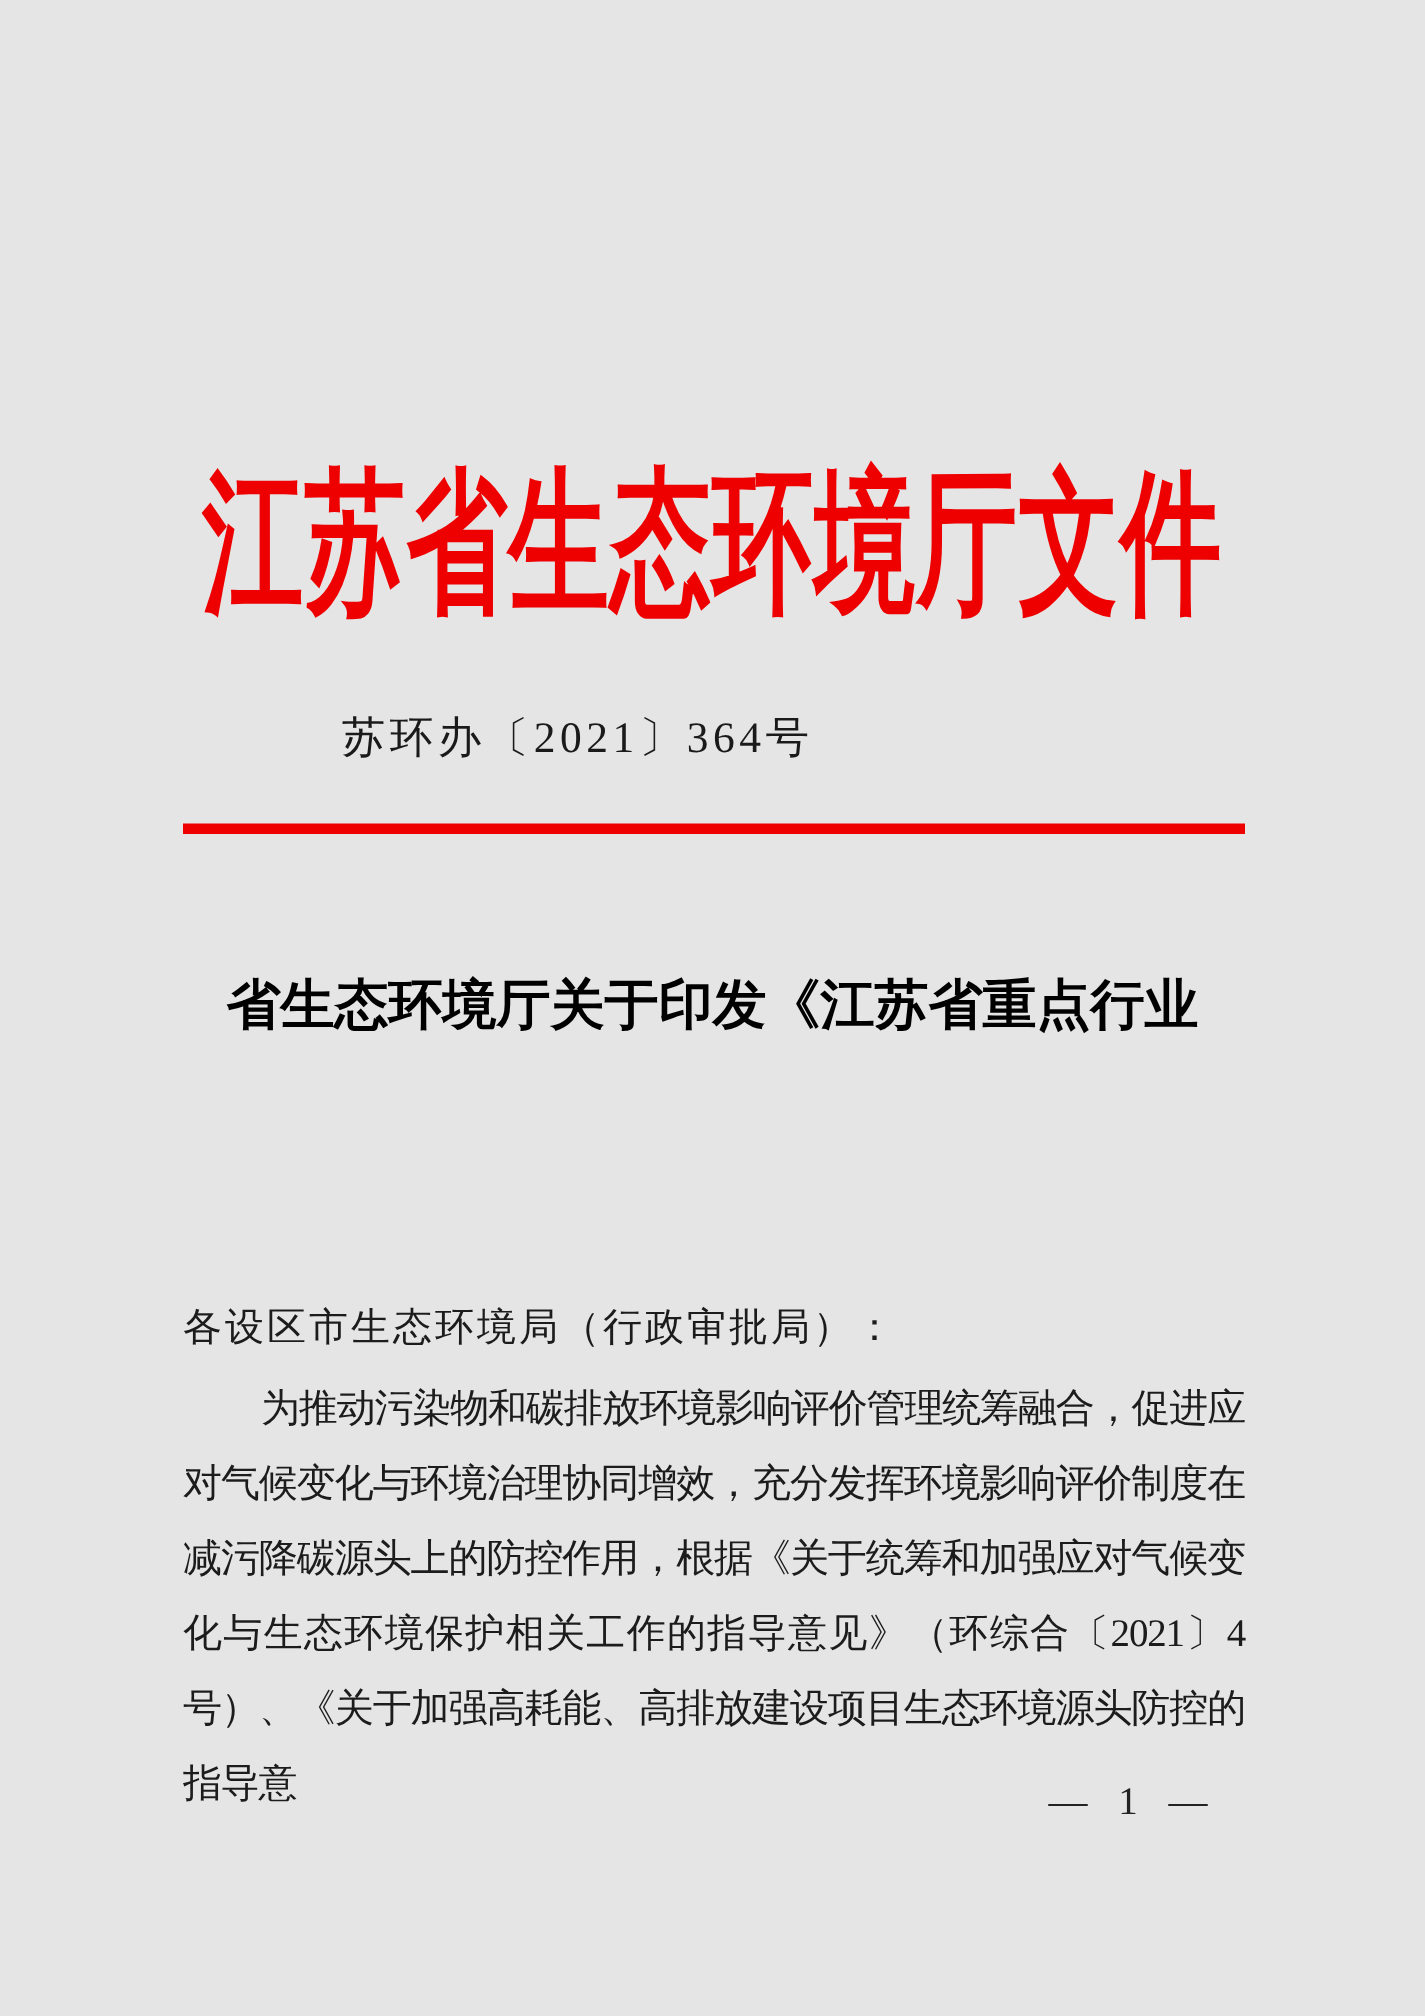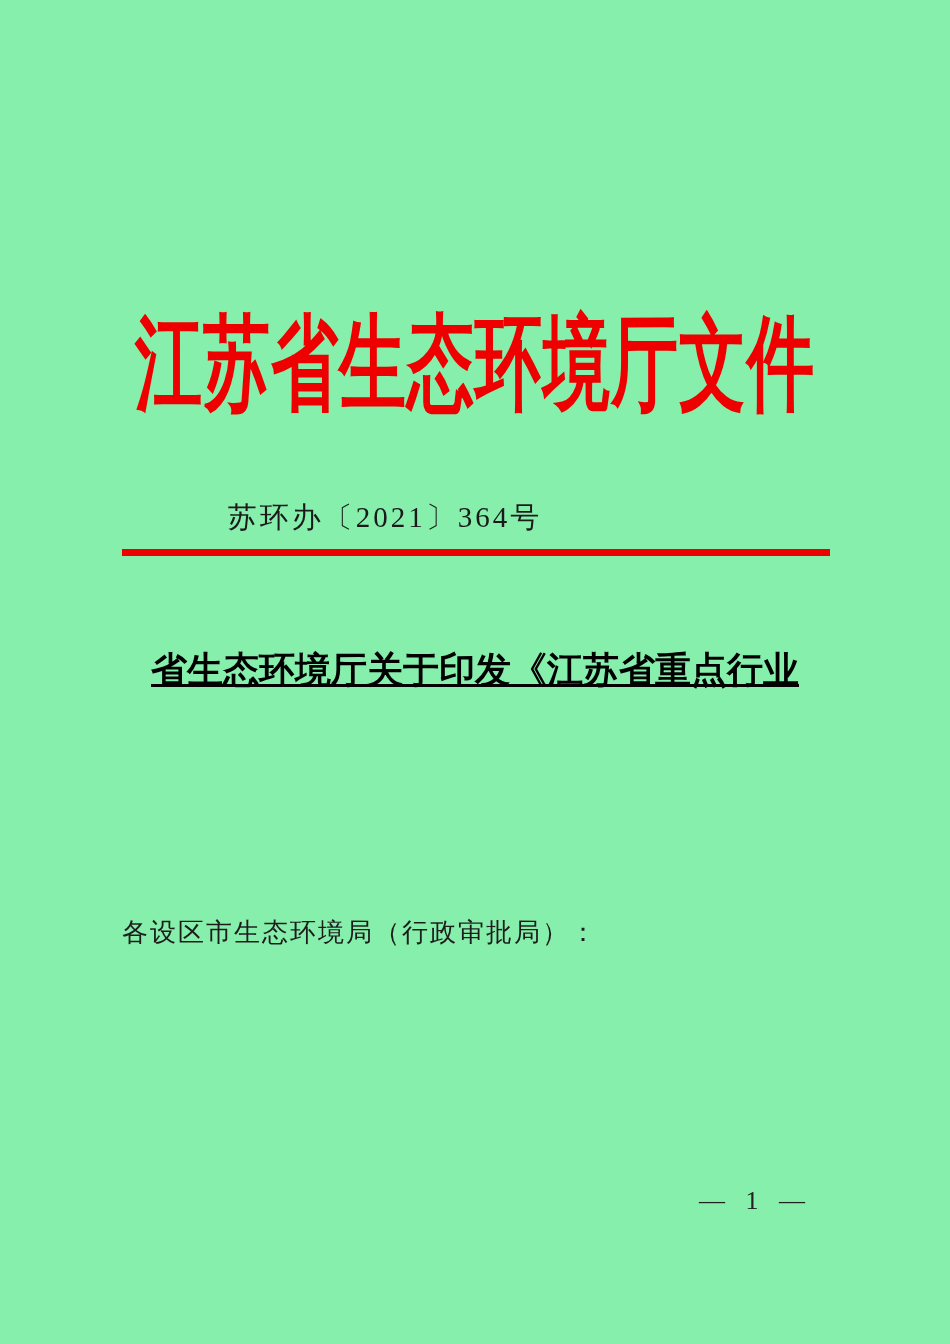--- a/index.html
+++ b/index.html
@@ -4,21 +4,21 @@
 <style>
   html, body {
     margin: 0;
     padding: 0;
     background: #ffffff;
   }
   .page {
     position: relative;
     width: 950px;
     height: 1344px;
-    background: #86efac;
+    background: #e5e5e5;
     overflow: hidden;
     font-family: "Liberation Serif", "DejaVu Serif", serif;
     color: #111111;
   }
   
   .letterhead {
     position: absolute;
     top: 312px;
     left: 0;
     width: 950px;
@@ -28,21 +28,21 @@
     font-weight: 900;
     color: #ee0000;
     letter-spacing: 1px;
     transform: scaleY(1.55);
     transform-origin: center top;
     white-space: nowrap;
   }
   
   .doc-number {
     position: absolute;
-    top: 498px;
+    top: 472px;
     left: 0;
     width: 770px;
     text-align: center;
     font-size: 29px;
     letter-spacing: 3px;
     color: #1a1a1a;
     white-space: nowrap;
   }
   
   .red-rule {
@@ -58,26 +58,25 @@
     position: absolute;
     top: 640px;
     left: 75px;
     width: 800px;
     text-align: center;
     font-weight: bold;
     font-size: 36px;
     line-height: 61px;
     color: #000000;
     letter-spacing: 0px;
-    text-decoration: underline;
   }
   
   .body-block {
     position: absolute;
-    top: 908px;
+    top: 860px;
     left: 122px;
     width: 708px;
     font-size: 26px;
     line-height: 50px;
     color: #1c1c1c;
   }
   .salutation {
     letter-spacing: 2px;
     white-space: nowrap;
   }
@@ -109,17 +108,18 @@
   <div class="doc-number">苏环办〔2021〕364号</div>
 
   <div class="red-rule"></div>
 
   <div class="doc-title">
     <div>省生态环境厅关于印发《江苏省重点行业</div>
   </div>
 
   <div class="body-block">
     <div class="salutation">各设区市生态环境局（行政审批局）：</div>
+    <div class="paragraph">为推动污染物和碳排放环境影响评价管理统筹融合，促进应对气候变化与环境治理协同增效，充分发挥环境影响评价制度在减污降碳源头上的防控作用，根据《关于统筹和加强应对气候变化与生态环境保护相关工作的指导意见》（环综合〔2021〕4号）、《关于加强高耗能、高排放建设项目生态环境源头防控的指导意</div>
   </div>
 
   <div class="page-number">— 1 —</div>
 
 </div>
 
 </body></html>

